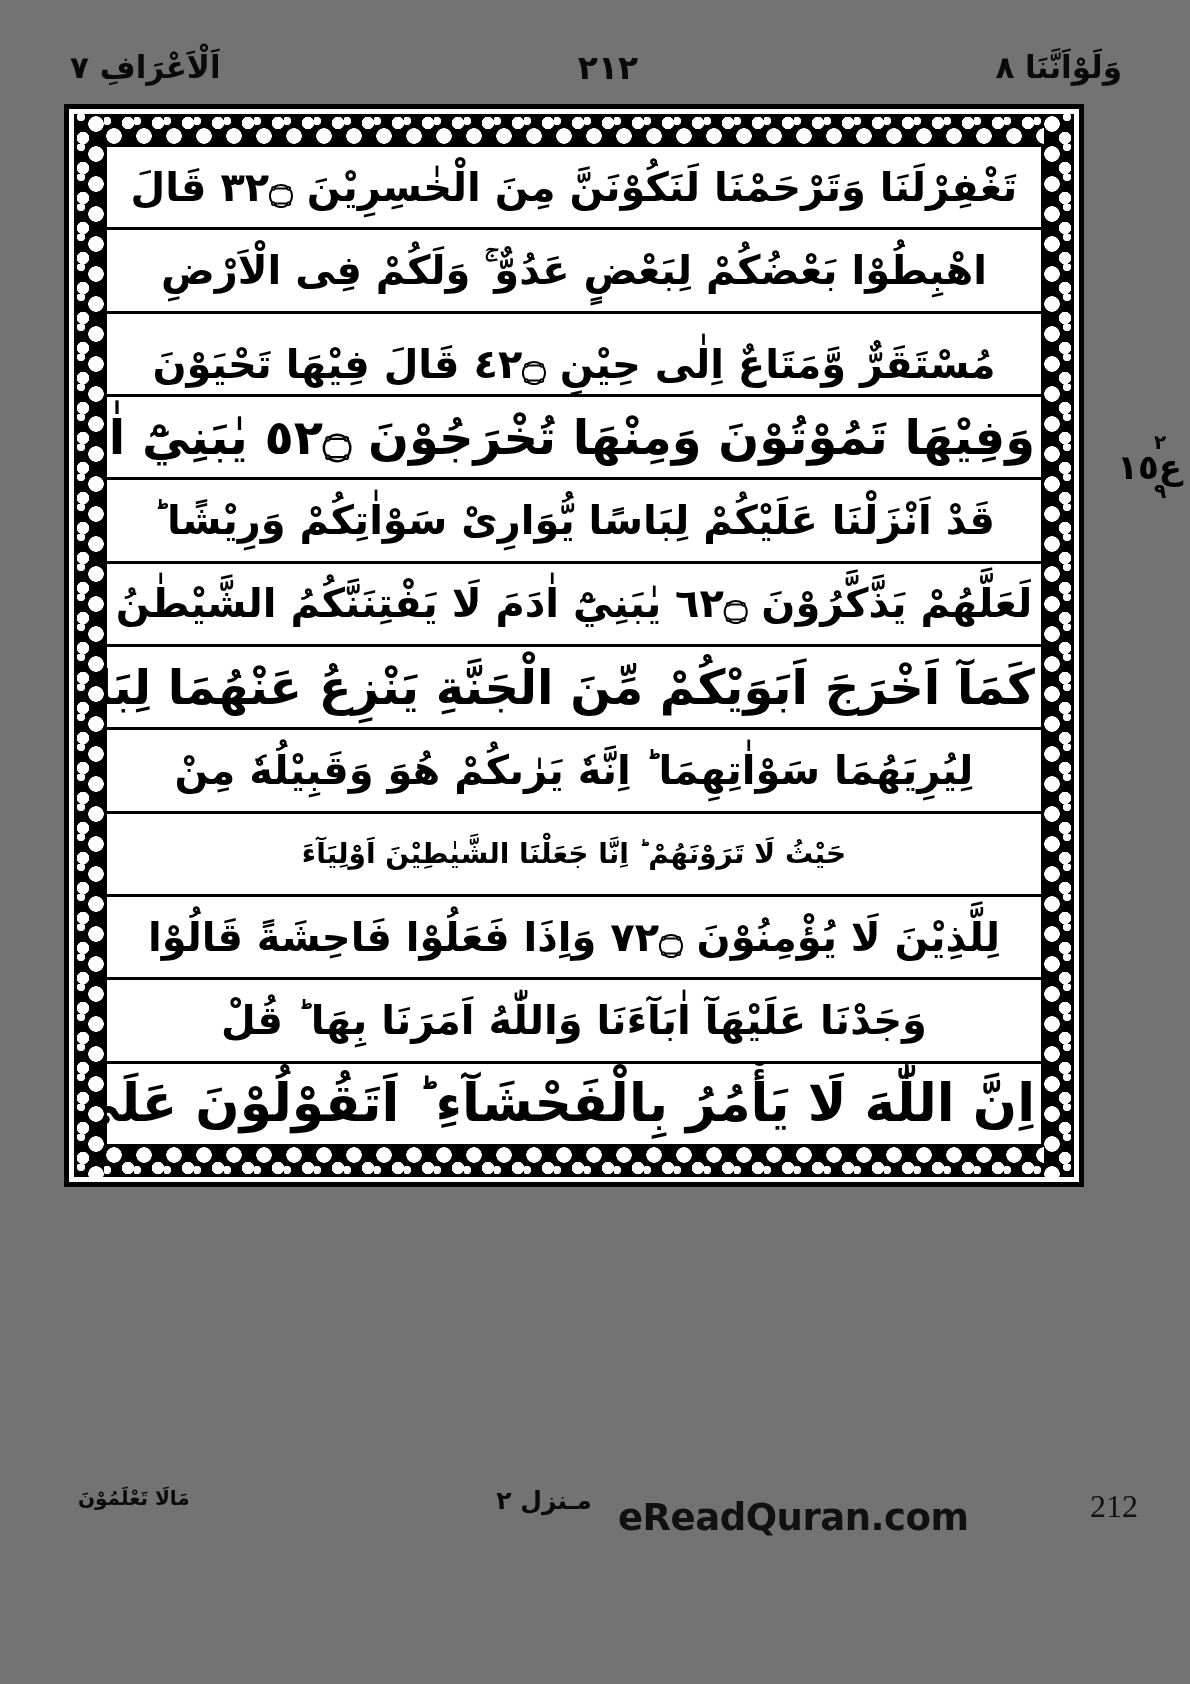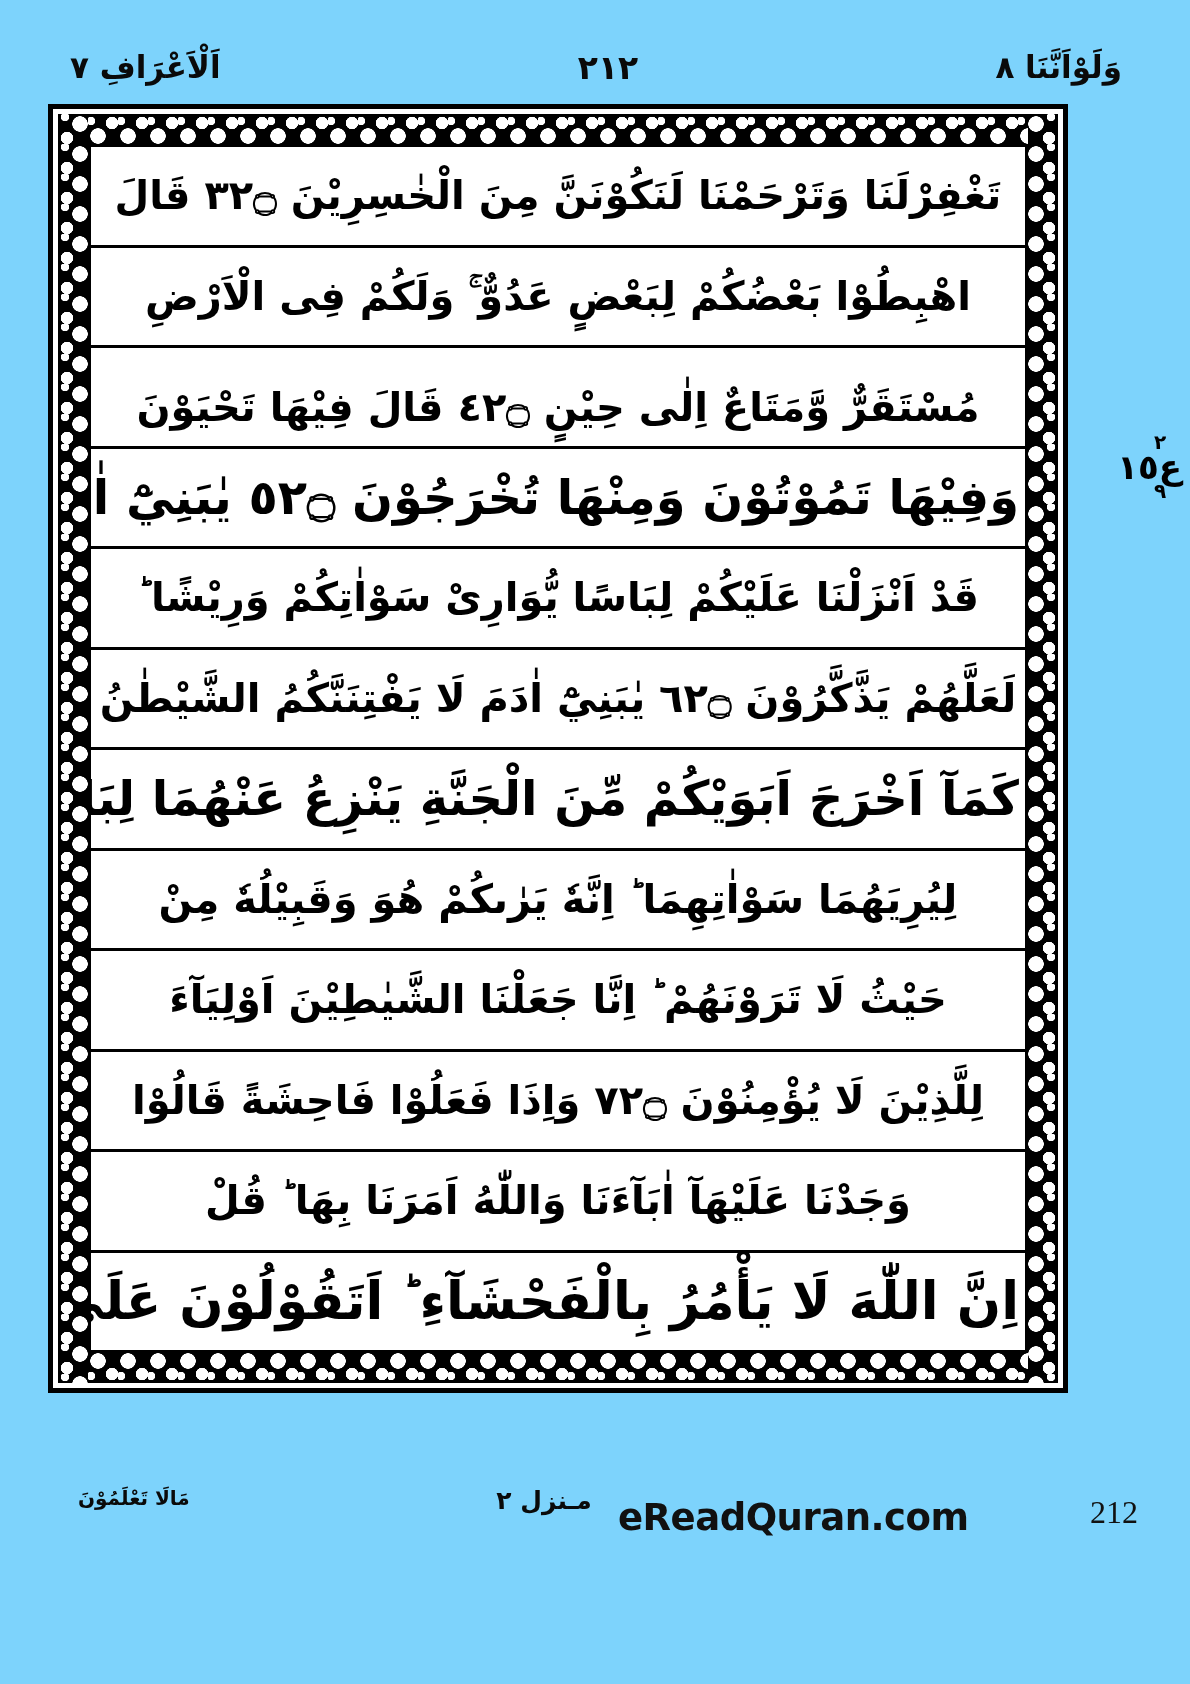--- a/index.html
+++ b/index.html
@@ -8,21 +8,21 @@
     width: 1190px;
     height: 1684px;
     background: #ffffff;
     font-family: "DejaVu Sans", "Liberation Sans", sans-serif;
   }
 
   .page {
     position: relative;
     width: 1190px;
     height: 1684px;
-    background: #7dd3fc;
+    background: #737373;
     overflow: hidden;
   }
 
   
   .page-header {
     position: absolute;
     top: 38px;
     left: 40px;
     right: 40px;
     height: 58px;
@@ -46,23 +46,23 @@
     font-size: 33px;
     font-weight: bold;
     color: #0a0a0a;
     letter-spacing: 1px;
   }
 
   
   .frame-outer {
     position: absolute;
     top: 104px;
-    left: 48px;
+    left: 64px;
     width: 1020px;
-    height: 1289px;
+    height: 1083px;
     border: 5px solid #000;
     background: #ffffff;
     padding-left: 14px;
   }
   .frame-orn {
     position: absolute;
     top: 5px; left: 5px; right: 5px; bottom: 5px;
     background: #000;
   }
   
@@ -183,21 +183,21 @@
     font-family: "DejaVu Sans", "Liberation Sans", sans-serif;
     font-size: 37px;
     font-weight: bold;
     color: #111;
     letter-spacing: -0.5px;
     white-space: nowrap;
   }
   .footer-pageno {
     position: absolute;
     right: 22px;
-    top: 16px;
+    top: 10px;
     font-family: "Liberation Serif", "DejaVu Serif", serif;
     font-size: 32px;
     color: #111;
   }
 </style>
 </head>
 <body>
 
 <div class="page">
 
@@ -234,21 +234,21 @@
       <div class="ayah-line">
         <div class="ayah-text" style="font-size: 40px;">لَعَلَّهُمْ يَذَّكَّرُوْنَ ۝٢٦ يٰبَنِيْٓ اٰدَمَ لَا يَفْتِنَنَّكُمُ الشَّيْطٰنُ</div>
       </div>
       <div class="ayah-line">
         <div class="ayah-text" style="font-size: 48px;">كَمَآ اَخْرَجَ اَبَوَيْكُمْ مِّنَ الْجَنَّةِ يَنْزِعُ عَنْهُمَا لِبَاسَهُمَا</div>
       </div>
       <div class="ayah-line">
         <div class="ayah-text" style="font-size: 40px;">لِيُرِيَهُمَا سَوْاٰتِهِمَا ؕ اِنَّهٗ يَرٰىكُمْ هُوَ وَقَبِيْلُهٗ مِنْ</div>
       </div>
       <div class="ayah-line">
-        <div class="ayah-text" style="font-size: 40px;">حَيْثُ لَا تَرَوْنَهُمْ ؕ اِنَّا جَعَلْنَا الشَّيٰطِيْنَ اَوْلِيَآءَ</div>
+        <div class="ayah-text" style="font-size: 28px;">حَيْثُ لَا تَرَوْنَهُمْ ؕ اِنَّا جَعَلْنَا الشَّيٰطِيْنَ اَوْلِيَآءَ</div>
       </div>
       <div class="ayah-line">
         <div class="ayah-text" style="font-size: 40px;">لِلَّذِيْنَ لَا يُؤْمِنُوْنَ ۝٢٧ وَاِذَا فَعَلُوْا فَاحِشَةً قَالُوْا</div>
       </div>
       <div class="ayah-line">
         <div class="ayah-text" style="font-size: 40px;">وَجَدْنَا عَلَيْهَآ اٰبَآءَنَا وَاللّٰهُ اَمَرَنَا بِهَا ؕ قُلْ</div>
       </div>
       <div class="ayah-line">
         <div class="ayah-text" style="font-size: 52px;">اِنَّ اللّٰهَ لَا يَأْمُرُ بِالْفَحْشَآءِ ؕ اَتَقُوْلُوْنَ عَلَى اللّٰهِ</div>
       </div>

